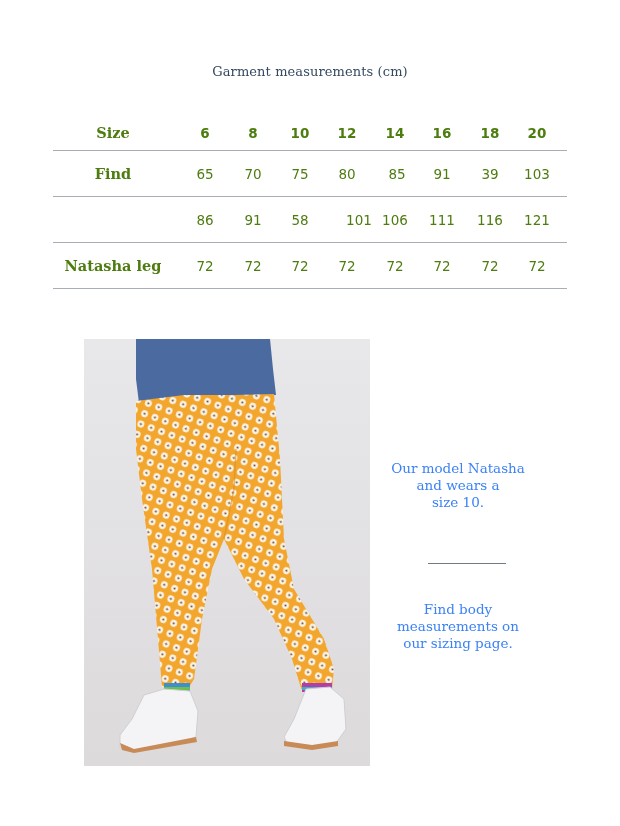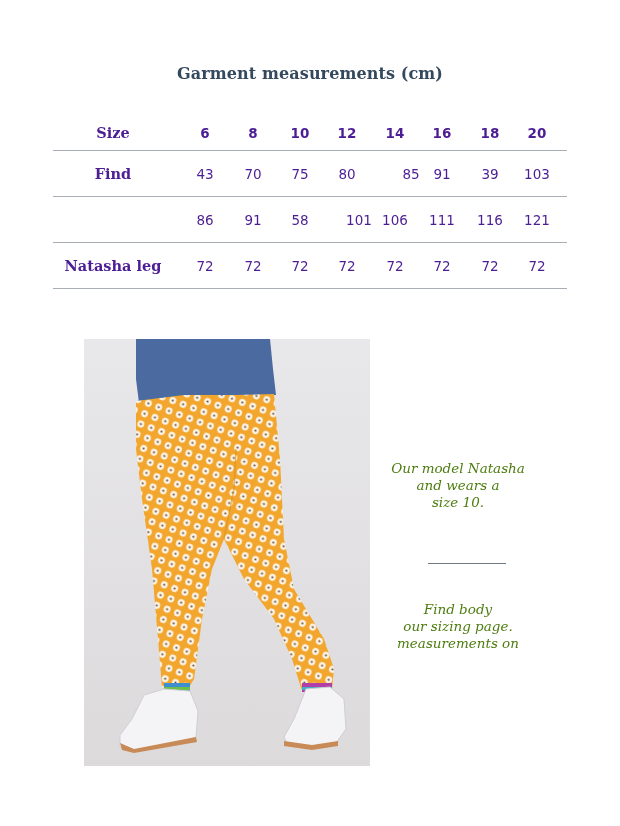--- a/index.html
+++ b/index.html
@@ -1,32 +1,32 @@
 <!DOCTYPE html>
 <html><head>
 <meta charset="utf-8">
 <style>
   html, body { margin: 0; padding: 0; background: #ffffff; }
   body { width: 620px; height: 826px; position: relative; overflow: hidden;
          font-family: "DejaVu Serif", "Liberation Serif", serif; color: #2f4662; }
   .title { position: absolute; left: 0; width: 620px; top: 64px; text-align: center;
-           font-size: 16px; font-weight: bold; color: #34495e; letter-spacing: 0.1px; }
+           font-size: 13px; font-weight: normal; color: #34495e; letter-spacing: 0.1px; }
   .table { position: absolute; left: 53px; top: 115px; width: 514px; }
   .row { position: relative; height: 46px; border-bottom: 1.5px solid #a9adb6; box-sizing: border-box; }
   .row.header { height: 36px; }
   .cell { position: absolute; top: 0; height: 100%; display: flex; align-items: center;
-          justify-content: center; font-size: 14px; color: #4c1d95; }
+          justify-content: center; font-size: 14px; color: #4d7c0f; }
   .label { left: 0; width: 120px; font-weight: bold; font-size: 14.5px; }
   .val { width: 44px; font-family: "DejaVu Sans", "Liberation Sans", sans-serif; font-size: 13.5px; }
   .header .val { font-weight: bold; }
 
   .photo { position: absolute; left: 84px; top: 339px; width: 286px; height: 427px;
            background: linear-gradient(180deg, #e9e8ec 0%, #e4e3e6 70%, #dedcdc 100%); overflow: hidden; }
   .side { position: absolute; left: 378px; width: 160px; text-align: center;
-          font-size: 13.5px; line-height: 17px; color: #4d7c0f; font-style: italic; }
+          font-size: 13.5px; line-height: 17px; color: #3b82f6; }
   .divider { position: absolute; left: 428px; top: 563px; width: 78px; height: 0;
              border-top: 1.5px solid #6f7b86; }
 </style>
 </head>
 <body>
 
 <div class="title">Garment measurements (cm)</div>
 
 <div class="table">
   <div class="row header">
@@ -35,25 +35,25 @@
     <div class="cell val" style="left:178px">8</div>
     <div class="cell val" style="left:225px">10</div>
     <div class="cell val" style="left:272px">12</div>
     <div class="cell val" style="left:320px">14</div>
     <div class="cell val" style="left:367px">16</div>
     <div class="cell val" style="left:415px">18</div>
     <div class="cell val" style="left:462px">20</div>
   </div>
   <div class="row">
     <div class="cell label">Find</div>
-    <div class="cell val" style="left:130px">43</div>
+    <div class="cell val" style="left:130px">65</div>
     <div class="cell val" style="left:178px">70</div>
     <div class="cell val" style="left:225px">75</div>
     <div class="cell val" style="left:272px">80</div>
-    <div class="cell val" style="left:336px">85</div>
+    <div class="cell val" style="left:322px">85</div>
     <div class="cell val" style="left:367px">91</div>
     <div class="cell val" style="left:415px">39</div>
     <div class="cell val" style="left:462px">103</div>
   </div>
   <div class="row">
     <div class="cell val" style="left:130px">86</div>
     <div class="cell val" style="left:178px">91</div>
     <div class="cell val" style="left:225px">58</div>
     <div class="cell val" style="left:284px">101</div>
     <div class="cell val" style="left:320px">106</div>
@@ -111,15 +111,15 @@
 <div class="side" style="top:460px">
   <div>Our model Natasha</div>
   <div>and wears a</div>
   <div>size 10.</div>
 </div>
 
 <div class="divider"></div>
 
 <div class="side" style="top:601px">
   <div>Find body</div>
+  <div>measurements on</div>
   <div>our sizing page.</div>
-  <div>measurements on</div>
 </div>
 
 </body></html>

